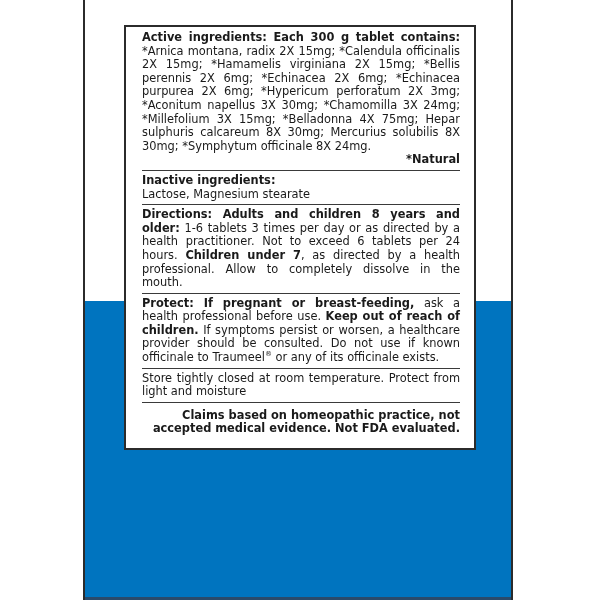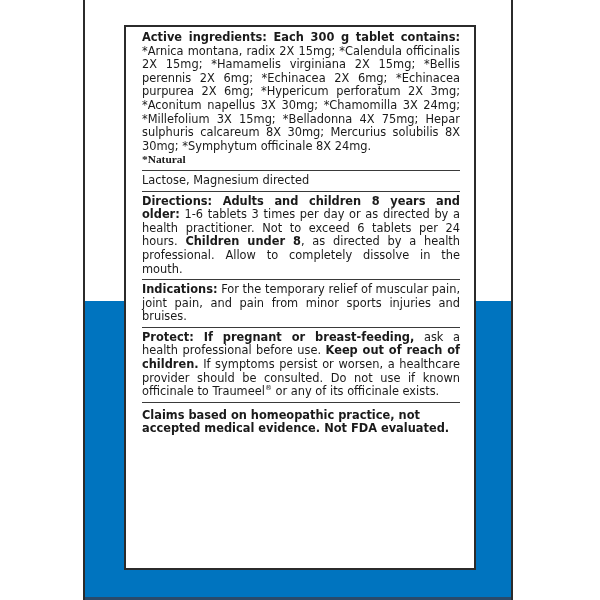--- a/index.html
+++ b/index.html
@@ -22,39 +22,39 @@
       height: 610px;
       border: 2px solid #2b2b2b;
       box-sizing: border-box;
       background: linear-gradient(to bottom, #ffffff 0px, #ffffff 301px, #0074bf 301px, #0074bf 100%);
     }
     .label-box {
       position: absolute;
       left: 124px;
       top: 25px;
       width: 352px;
-      height: 545px;
+      height: 425px;
       border: 2px solid #2b2b2b;
       box-sizing: border-box;
       background: #ffffff;
       padding: 3px 14px 0 16px;
       color: #1a1a1a;
       font-size: 11.4px;
       line-height: 13.6px;
     }
     .section {
       text-align: justify;
       padding: 1px 0 3px 0;
     }
     .section.divided {
       border-bottom: 1px solid #3a3a3a;
       margin-bottom: 2px;
     }
     .bold { font-weight: bold; }
-    .right { display: block; font-family: Liberation Serif, serif; }
+    .right { text-align: right; display: block; }
     .sup { font-size: 7px; vertical-align: super; line-height: 0; }
     .bottom-strip {
       position: absolute;
       left: 85px;
       top: 597px;
       width: 426px;
       height: 3px;
       background: #2a4a6a;
     }
   </style>
@@ -64,36 +64,37 @@
 <div class="panel-outer"></div>
 
 <div class="label-box">
 
   <div class="section divided">
     <span class="bold">Active ingredients: Each 300 g tablet contains:</span><span> *Arnica montana, radix 2X 15mg; *Calendula officinalis 2X 15mg; *Hamamelis virginiana 2X 15mg; *Bellis perennis 2X 6mg; *Echinacea 2X 6mg; *Echinacea purpurea 2X 6mg; *Hypericum perforatum 2X 3mg; *Aconitum napellus 3X 30mg; *Chamomilla 3X 24mg; *Millefolium 3X 15mg; *Belladonna 4X 75mg; Hepar sulphuris calcareum 8X 30mg; Mercurius solubilis 8X 30mg; *Symphytum officinale 8X 24mg.</span>
     <span class="bold right">*Natural</span>
   </div>
 
   <div class="section divided">
-    <div style="text-align:left">Lactose, Magnesium directed</div>
+    <div class="bold">Inactive ingredients:</div>
+    <div style="text-align:left">Lactose, Magnesium stearate</div>
   </div>
 
   <div class="section divided">
-    <span class="bold">Directions: Adults and children 8 years and older:</span><span> 1-6 tablets 3 times per day or as directed by a health practitioner. Not to exceed 6 tablets per 24 hours. </span><span class="bold">Children under 8</span><span>, as directed by a health professional. Allow to completely dissolve in the mouth.</span>
+    <span class="bold">Directions: Adults and children 8 years and older:</span><span> 1-6 tablets 3 times per day or as directed by a health practitioner. Not to exceed 6 tablets per 24 hours. </span><span class="bold">Children under 7</span><span>, as directed by a health professional. Allow to completely dissolve in the mouth.</span>
   </div>
 
-  <div class="section divided">
-    <span class="bold">Indications:</span><span> For the temporary relief of muscular pain, joint pain, and pain from minor sports injuries and bruises.</span>
-  </div>
 
   <div class="section divided">
     <span class="bold">Protect: If pregnant or breast-feeding,</span><span> ask a health professional before use. </span><span class="bold">Keep out of reach of children.</span><span> If symptoms persist or worsen, a healthcare provider should be consulted. Do not use if known officinale to Traumeel</span><span class="sup">®</span><span> or any of its officinale exists.</span>
   </div>
 
+  <div class="section divided">
+    <span>Store tightly closed at room temperature. Protect from light and moisture</span>
+  </div>
 
 
-  <div class="section" style="text-align:left; padding-top:4px">
+  <div class="section" style="text-align:right; padding-top:4px">
     <span class="bold">Claims based on homeopathic practice, not accepted medical evidence. Not FDA evaluated.</span>
   </div>
 
 </div>
 
 <div class="bottom-strip"></div>
 
 </body></html>

